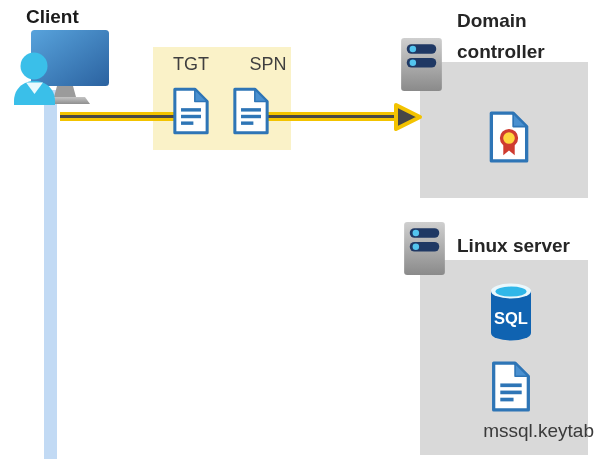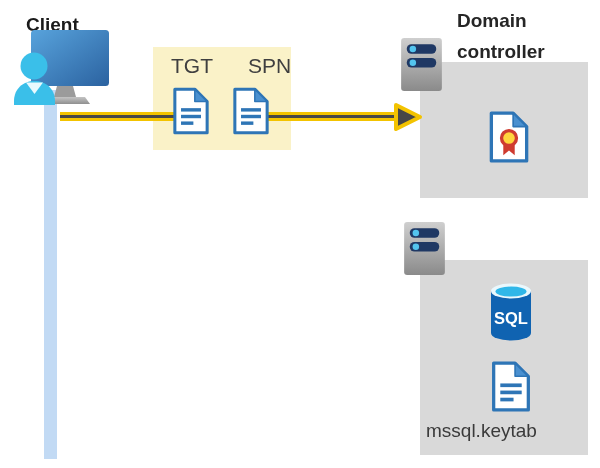--- a/index.html
+++ b/index.html
@@ -3,27 +3,27 @@
 <meta charset="utf-8">
 <style>
   html,body{margin:0;padding:0;background:#fff;}
   .canvas{
     position:relative;width:600px;height:468px;background:#ffffff;overflow:hidden;
     font-family:"Liberation Sans",sans-serif;
   }
   .abs{position:absolute;}
 
   
-  .client-label{left:26px;top:14px;font-size:19px;font-weight:700;color:#1a1a1a;}
+  .client-label{left:26px;top:6px;font-size:19px;font-weight:700;color:#1a1a1a;}
   .client-icon{left:11px;top:27px;width:100px;height:80px;z-index:3;}
   .client-line{left:44px;top:90px;width:13px;height:369px;background:#C2DAF4;z-index:1;}
 
   
   .ticket-box{left:153px;top:47px;width:138px;height:103px;background:#FAF2C8;z-index:2;}
-  .ticket-label{top:54px;width:40px;text-align:center;font-size:21px;color:#3F3F3F;z-index:4;}
+  .ticket-label{top:54px;width:40px;text-align:center;font-size:18px;color:#3F3F3F;z-index:4;}
   .ticket-label.tgt{left:171px;}
   .ticket-label.spn{left:248px;}
   .doc-tgt{left:172px;top:86px;width:38px;height:50px;z-index:4;}
   .doc-spn{left:232px;top:86px;width:38px;height:50px;z-index:4;}
 
   
   .arrow-seg{
     top:112px;height:9px;z-index:3;
     background:linear-gradient(to bottom,#F3C300 0%,#F3C300 34%,#474747 34%,#474747 66%,#F3C300 66%,#F3C300 100%);
   }
@@ -37,21 +37,21 @@
   .linux-panel{left:420px;top:260px;width:168px;height:195px;}
   .panel-label{font-size:19px;font-weight:700;color:#262626;line-height:31px;z-index:2;}
   .dc-label{left:457px;top:5px;width:125px;}
   .linux-label{left:457px;top:230px;white-space:nowrap;}
   .server-icon{width:43px;height:55px;z-index:2;}
   .server-dc{left:400px;top:37px;}
   .server-linux{left:403px;top:221px;}
   .cert-icon{left:488px;top:110px;width:42px;height:54px;z-index:1;}
   .sql-icon{left:489px;top:283px;width:44px;height:58px;z-index:1;}
   .doc-keytab{left:490px;top:360px;width:42px;height:53px;z-index:1;}
-  .keytab-label{left:426px;top:420px;width:168px;text-align:left;font-size:19px;color:#3A3A3A;z-index:1;}
+  .keytab-label{left:426px;top:420px;width:168px;text-align:right;font-size:19px;color:#3A3A3A;z-index:1;}
 </style>
 </head>
 <body>
 
 <svg width="0" height="0" style="position:absolute" aria-hidden="true">
   <defs>
     <linearGradient id="gradMonitor" x1="0" y1="0" x2="1" y2="1">
       <stop offset="0" stop-color="#58A3DC"></stop>
         <stop offset="1" stop-color="#2B62A0"></stop>
     </linearGradient>
@@ -122,20 +122,21 @@
     </svg>
   <div class="abs panel-label dc-label">Domain controller</div>
   <svg class="abs cert-icon">
       <use href="#sym-cert"></use>
     </svg>
 
   <div class="abs panel linux-panel"></div>
   <svg class="abs server-icon server-linux">
       <use href="#sym-server"></use>
     </svg>
+  <div class="abs panel-label linux-label">Linux server</div>
   <svg class="abs sql-icon" viewBox="0 0 44 58">
     <rect x="2" y="8" width="40" height="42" fill="#1063B1"></rect>
     <ellipse cx="22" cy="50" rx="20" ry="7.5" fill="#1063B1"></ellipse>
     <ellipse cx="22" cy="8" rx="20" ry="7.5" fill="#EAF8FD"></ellipse>
     <ellipse cx="22" cy="8.6" rx="15.5" ry="5" fill="#30B7E8"></ellipse>
     <text x="22" y="41" text-anchor="middle" font-family="Liberation Sans, sans-serif" font-size="16.5" font-weight="bold" fill="#FFFFFF">SQL</text>
   </svg>
   <svg class="abs doc-keytab">
       <use href="#sym-doc"></use>
     </svg>

